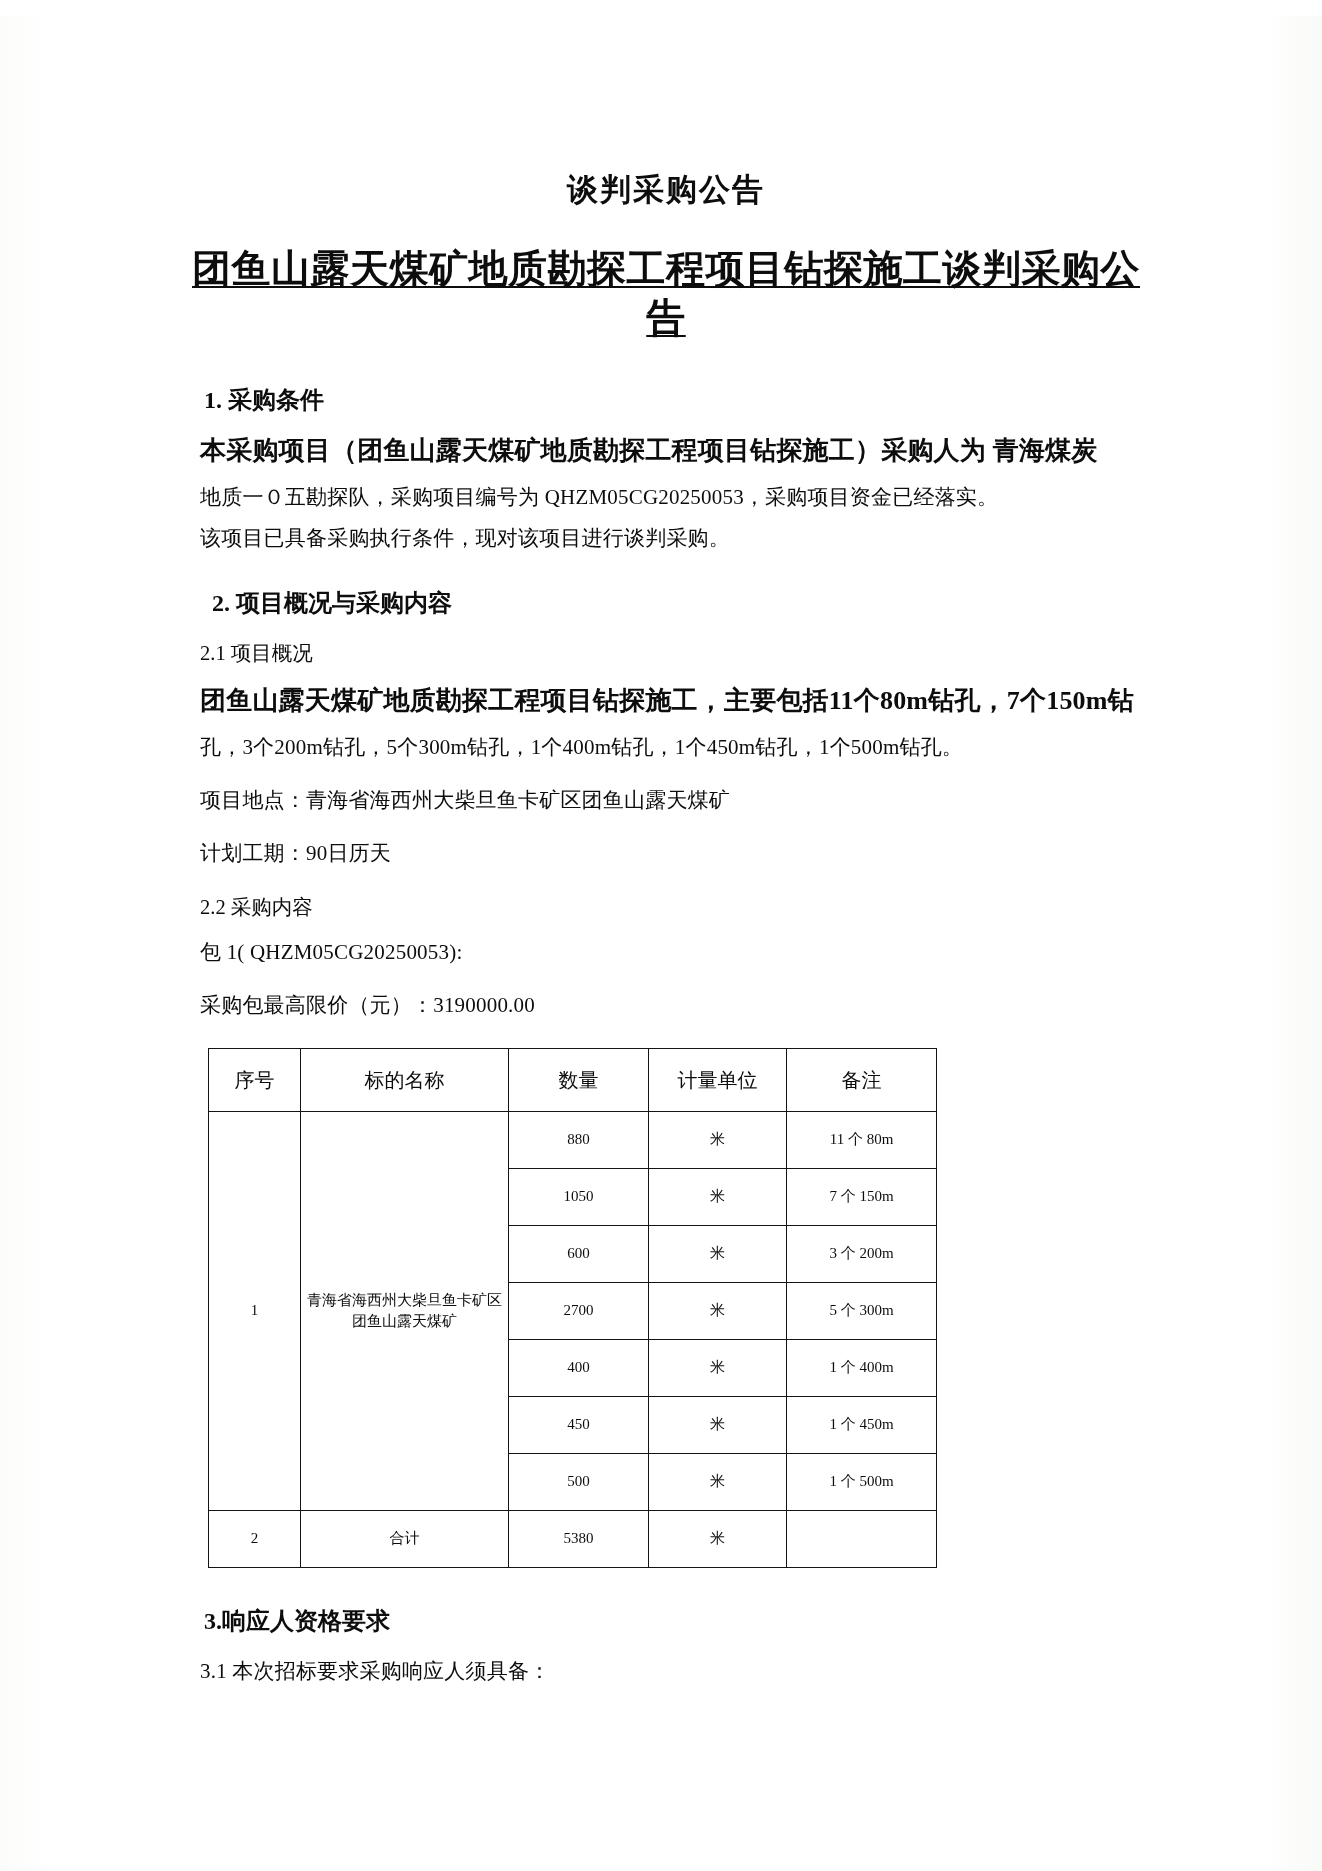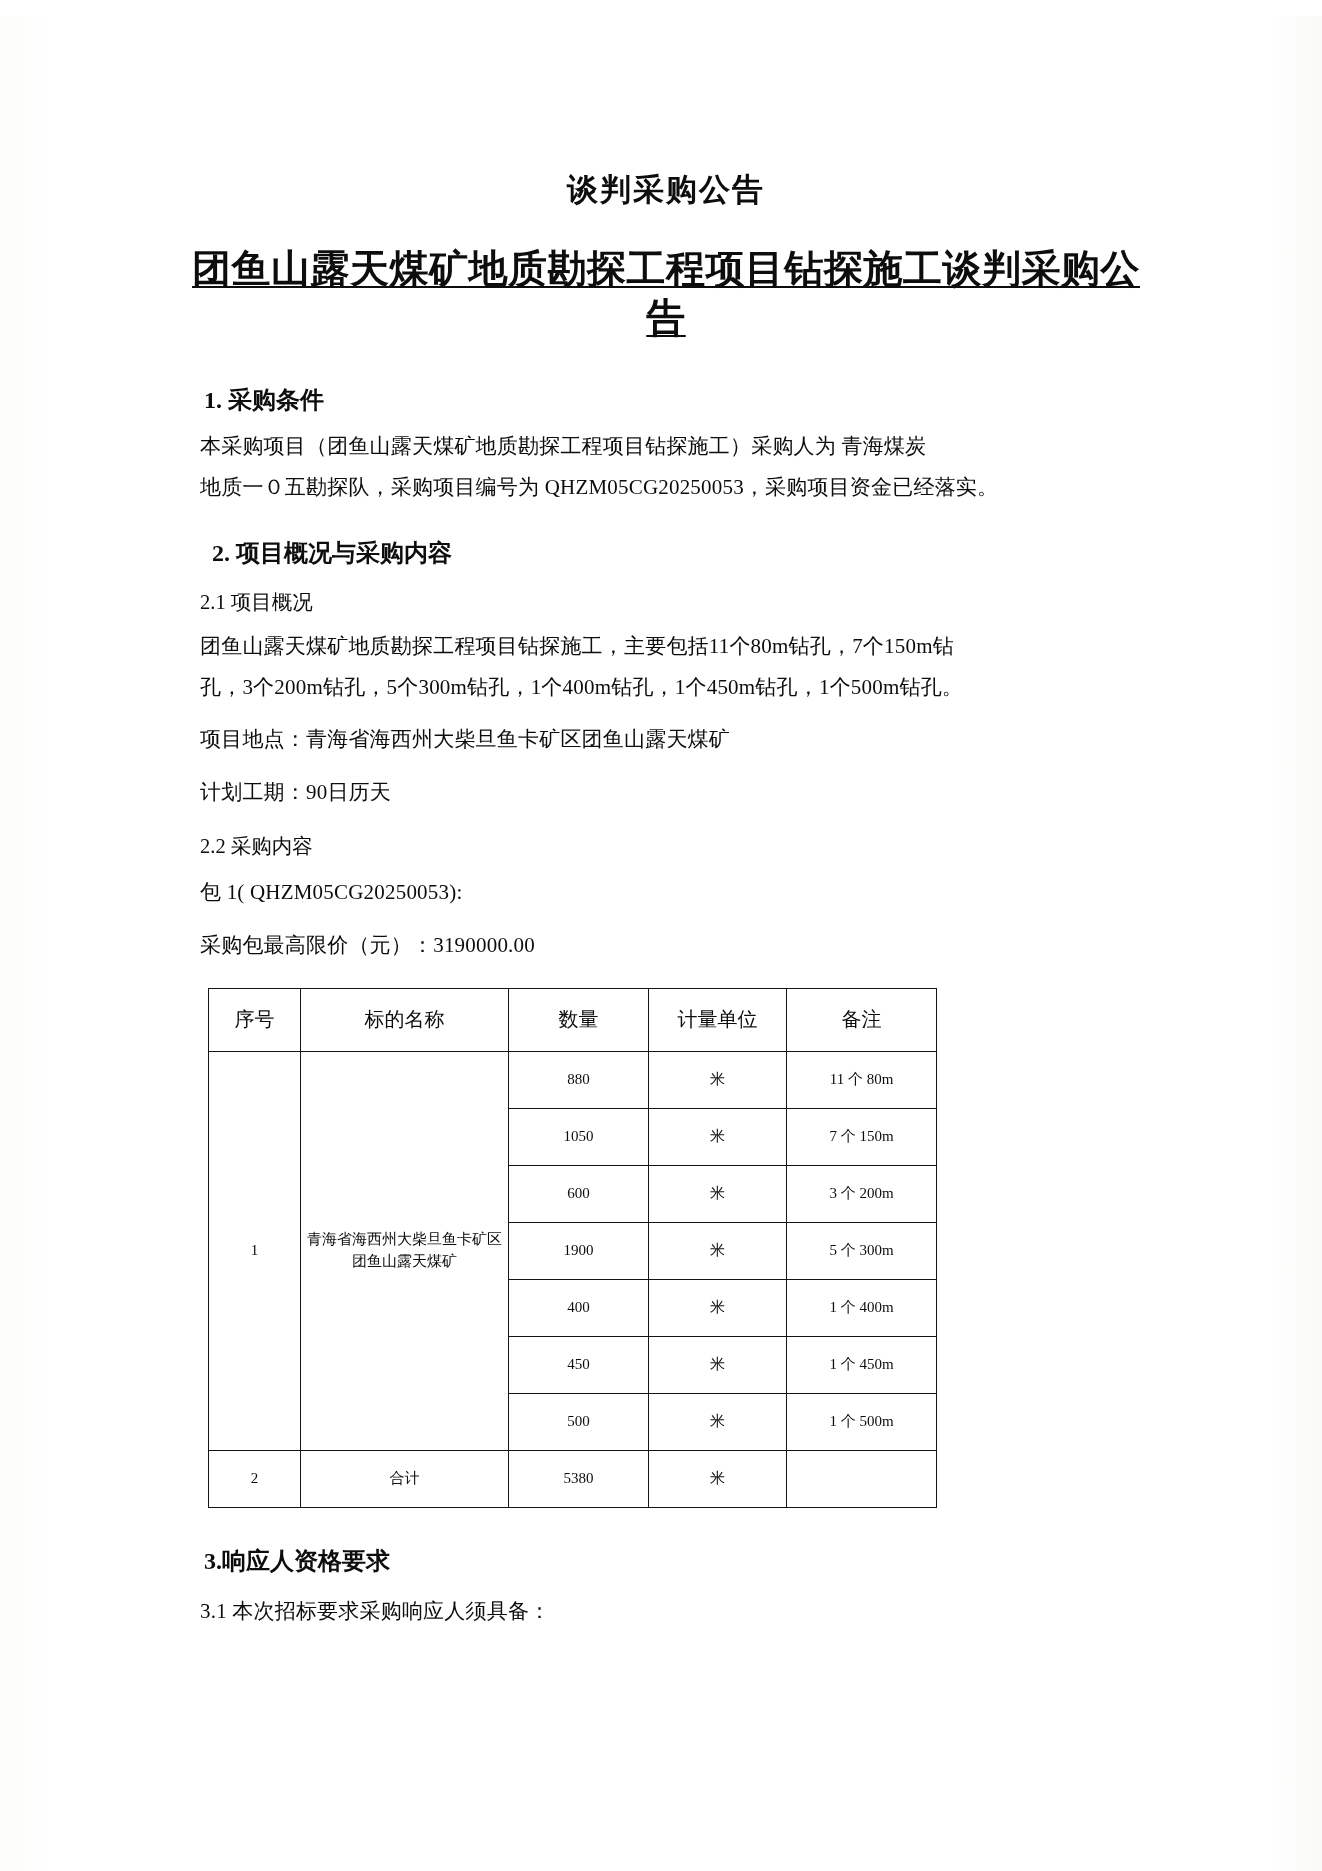--- a/index.html
+++ b/index.html
@@ -73,27 +73,28 @@
   .h-sub {
     font-size: 20.5px;
     margin: 0;
     padding-top: 20px;
     padding-left: 14px;
     line-height: 1.3;
   }
 
   
   .p-body {
-    font-size: 21px;
+    font-size: 26px;
     line-height: 1.95;
     margin: 0;
     padding-top: 10px;
     padding-left: 14px;
     text-align: justify;
     letter-spacing: 0.2px;
+    font-weight: bold;
   }
   .p-line {
     font-size: 21px;
     line-height: 1.95;
     margin: 0;
     padding-left: 14px;
     letter-spacing: 0.2px;
   }
   .p-tight { padding-top: 12px; }
 
@@ -151,20 +152,21 @@
 
   <div class="content">
 
     <h1 class="doc-title">谈判采购公告</h1>
 
     <h2 class="doc-subtitle"><span>团鱼山露天煤矿地质勘探工程项目钻探施工谈判采购公告</span></h2>
 
     <h3 class="h-section h-sec-1">1. 采购条件</h3>
     <p class="p-body">本采购项目（团鱼山露天煤矿地质勘探工程项目钻探施工）采购人为 青海煤炭</p>
     <p class="p-line">地质一０五勘探队，采购项目编号为 QHZM05CG20250053，采购项目资金已经落实。</p>
+    <p class="p-line">该项目已具备采购执行条件，现对该项目进行谈判采购。</p>
 
     <h3 class="h-section h-sec-2">2. 项目概况与采购内容</h3>
     <p class="h-sub">2.1 项目概况</p>
     <p class="p-body">团鱼山露天煤矿地质勘探工程项目钻探施工，主要包括11个80m钻孔，7个150m钻</p>
     <p class="p-line">孔，3个200m钻孔，5个300m钻孔，1个400m钻孔，1个450m钻孔，1个500m钻孔。</p>
     <p class="p-line p-tight">项目地点：青海省海西州大柴旦鱼卡矿区团鱼山露天煤矿</p>
     <p class="p-line p-tight">计划工期：90日历天</p>
     <p class="h-sub">2.2 采购内容</p>
     <p class="p-line p-tight">包 1( QHZM05CG20250053):</p>
     <p class="p-line p-tight">采购包最高限价（元）：3190000.00</p>
@@ -199,21 +201,21 @@
             <td>1050</td>
             <td>米</td>
             <td>7 个 150m</td>
           </tr>
           <tr>
             <td>600</td>
             <td>米</td>
             <td>3 个 200m</td>
           </tr>
           <tr>
-            <td>1900</td>
+            <td>2700</td>
             <td>米</td>
             <td>5 个 300m</td>
           </tr>
           <tr>
             <td>400</td>
             <td>米</td>
             <td>1 个 400m</td>
           </tr>
           <tr>
             <td>450</td>

